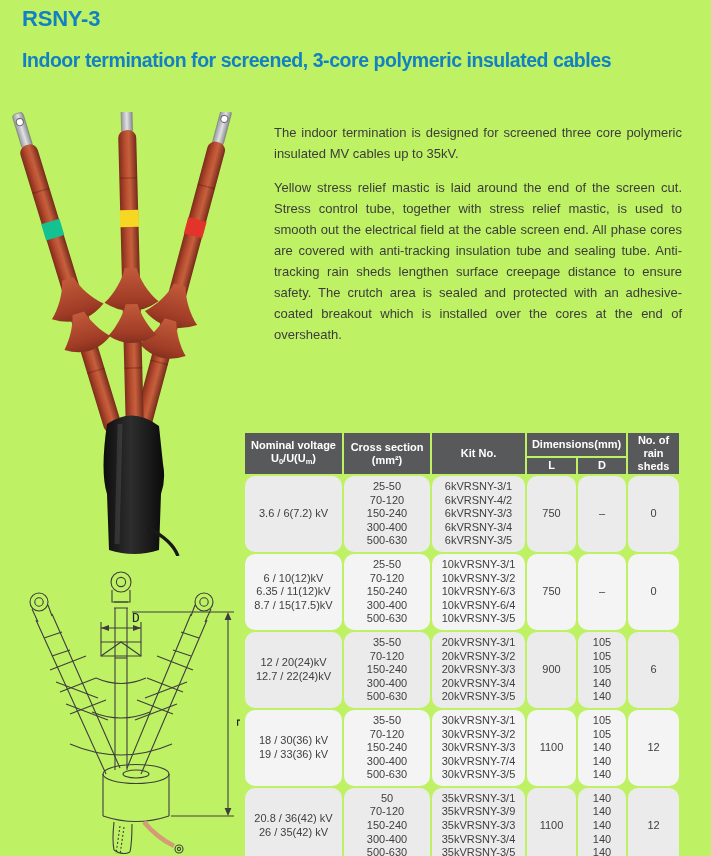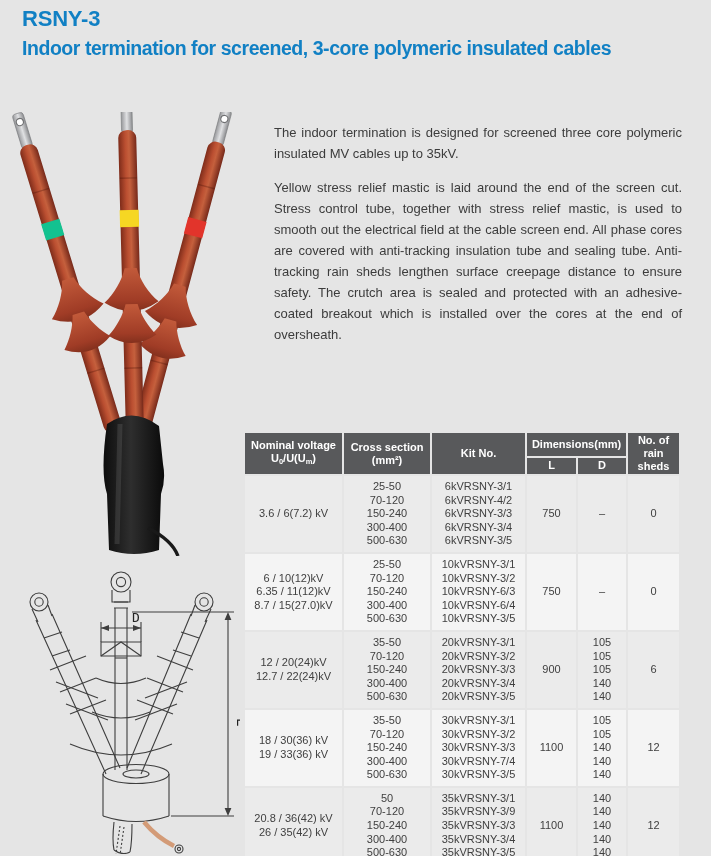--- a/index.html
+++ b/index.html
@@ -2,31 +2,31 @@
 <html style="--accent: #1180C4; --header-bg: #58595B; --row-a: #EBEBEB; --row-b: #F4F4F4; --bottom-bar: #7A7A7A; --band-left: #13C290; --band-center: #F6D723; --band-right: #E2342B; --tube: #A83D27;"><head>
 <meta charset="utf-8">
 <style>
   * { margin:0; padding:0; box-sizing:border-box; }
   html,body { background:#ffffff; }
   body {
     width:711px; height:856px; position:relative; overflow:hidden;
     font-family:"Liberation Sans","DejaVu Sans",sans-serif;
     color:#3a3a3a;
   }
-  .page { position:absolute; inset:0; background:#e5e5e5; }
+  .page { position:absolute; inset:0; background:#bef264; }
 
   
   .title-block { position:absolute; left:22px; top:6px; width:689px; }
   .product-code {
     color:var(--accent,#1180C4); font-size:22px; font-weight:bold; line-height:26px;
     letter-spacing:-0.2px;
   }
   .subtitle {
     color:var(--accent,#1180C4); font-size:19.5px; font-weight:bold; line-height:24px;
-    letter-spacing:-0.45px; white-space:nowrap; margin-top:4px;
+    letter-spacing:-0.45px; white-space:nowrap; margin-top:16px;
   }
 
   
   .description { position:absolute; left:246px; top:122px; width:436px; }
   .description p {
     font-size:13px; line-height:21px; text-align:justify; color:#3c3c3c;
     margin-bottom:13px;
     margin-left:28px;
   }
 
@@ -44,21 +44,21 @@
   }
   table.spec thead th {
     background:var(--header-bg,#58595B); color:#fff; font-weight:bold;
     text-align:center; vertical-align:middle;
     font-size:11px; line-height:13px; padding:1px 0;
   }
   table.spec thead tr.h1 th { height:22px; }
   table.spec thead tr.h2 th { height:16px; }
   table.spec tbody td {
     text-align:center; vertical-align:middle;
-    padding:4px 1px; line-height:13.6px; color:#404040;
+    padding:4px 1px; line-height:13.6px; color:#404040;border-radius:10px;
   }
   tr.row-a td { background:var(--row-a,#EBEBEB); }
   tr.row-b td { background:var(--row-b,#F4F4F4); }
   sub { font-size:7.5px; vertical-align:-2px; }
 </style>
 </head>
 <body>
 
 <div class="page">
 
@@ -263,21 +263,21 @@
               <div>–</div>
             </td>
             <td>
               <div>0</div>
             </td>
           </tr>
           <tr class="row-b">
             <td>
               <div>6 / 10(12)kV</div>
               <div>6.35 / 11(12)kV</div>
-              <div>8.7 / 15(27.0)kV</div>
+              <div>8.7 / 15(17.5)kV</div>
             </td>
             <td>
               <div>25-50</div>
               <div>70-120</div>
               <div>150-240</div>
               <div>300-400</div>
               <div>500-630</div>
             </td>
             <td>
               <div>10kVRSNY-3/1</div>

